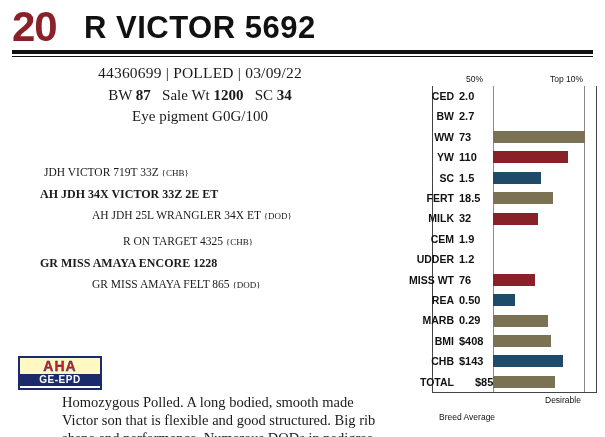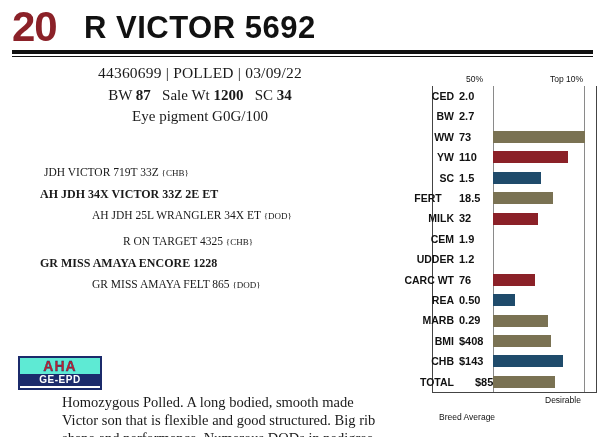--- a/index.html
+++ b/index.html
@@ -62,21 +62,21 @@
   .ped .g0b{padding-left:40px;font-weight:bold;font-size:12px;}
   .sm{font-size:9px;}
 
   
   .logo{
     position:absolute;left:18px;top:296px;width:80px;height:30px;
     border:2px solid #1b2a6b;background:#ffffff;
     overflow:hidden;
   }
   .logo .top{
-    height:16px;background:#5eead4;color:#c0212c;
+    height:16px;background:#fef9c3;color:#c0212c;
     font-family:"Liberation Sans", sans-serif;font-weight:bold;
     font-size:14px;line-height:16px;text-align:center;letter-spacing:1px;
     -webkit-text-stroke:0.3px #1b2a6b;
   }
   .logo .bot{
     height:12px;background:#1b2a6b;color:#ffffff;
     font-family:"Liberation Sans", sans-serif;font-weight:bold;
     font-size:10px;line-height:12px;text-align:center;letter-spacing:0.5px;
   }
 
@@ -235,39 +235,39 @@
           <div class="trait" style="line-height: 20.4px; height: 20.4px;">YW</div>
           <div class="val" style="line-height: 20.4px; height: 20.4px;">110</div>
           <div class="bar" style="width: 75px; background: rgb(139, 33, 40); top: 4.2px;"></div>
         </div>
         <div class="row" style="top: 81.6px; height: 20.4px;">
           <div class="trait" style="line-height: 20.4px; height: 20.4px;">SC</div>
           <div class="val" style="line-height: 20.4px; height: 20.4px;">1.5</div>
           <div class="bar" style="width: 48px; background: rgb(31, 75, 107); top: 4.2px;"></div>
         </div>
         <div class="row" style="top: 102px; height: 20.4px;">
-          <div class="trait" style="line-height: 20.4px; height: 20.4px; text-align: center;">FERT</div>
+          <div class="trait" style="line-height: 20.4px; height: 20.4px;">FERT</div>
           <div class="val" style="line-height: 20.4px; height: 20.4px;">18.5</div>
           <div class="bar" style="width: 60px; background: rgb(122, 114, 83); top: 4.2px;"></div>
         </div>
         <div class="row" style="top: 122.4px; height: 20.4px;">
           <div class="trait" style="line-height: 20.4px; height: 20.4px;">MILK</div>
           <div class="val" style="line-height: 20.4px; height: 20.4px;">32</div>
           <div class="bar" style="width: 45px; background: rgb(139, 33, 40); top: 4.2px;"></div>
         </div>
         <div class="row" style="top: 142.8px; height: 20.4px;">
           <div class="trait" style="line-height: 20.4px; height: 20.4px;">CEM</div>
           <div class="val" style="line-height: 20.4px; height: 20.4px;">1.9</div>
         </div>
         <div class="row" style="top: 163.2px; height: 20.4px;">
           <div class="trait" style="line-height: 20.4px; height: 20.4px;">UDDER</div>
           <div class="val" style="line-height: 20.4px; height: 20.4px;">1.2</div>
         </div>
         <div class="row" style="top: 183.6px; height: 20.4px;">
-          <div class="trait" style="line-height: 20.4px; height: 20.4px;">CARC WT</div>
+          <div class="trait" style="line-height: 20.4px; height: 20.4px;">MISS WT</div>
           <div class="val" style="line-height: 20.4px; height: 20.4px;">76</div>
           <div class="bar" style="width: 42px; background: rgb(139, 33, 40); top: 4.2px;"></div>
         </div>
         <div class="row" style="top: 204px; height: 20.4px;">
           <div class="trait" style="line-height: 20.4px; height: 20.4px;">REA</div>
           <div class="val" style="line-height: 20.4px; height: 20.4px;">0.50</div>
           <div class="bar" style="width: 22px; background: rgb(31, 75, 107); top: 4.2px;"></div>
         </div>
         <div class="row" style="top: 224.4px; height: 20.4px;">
           <div class="trait" style="line-height: 20.4px; height: 20.4px;">MARB</div>

